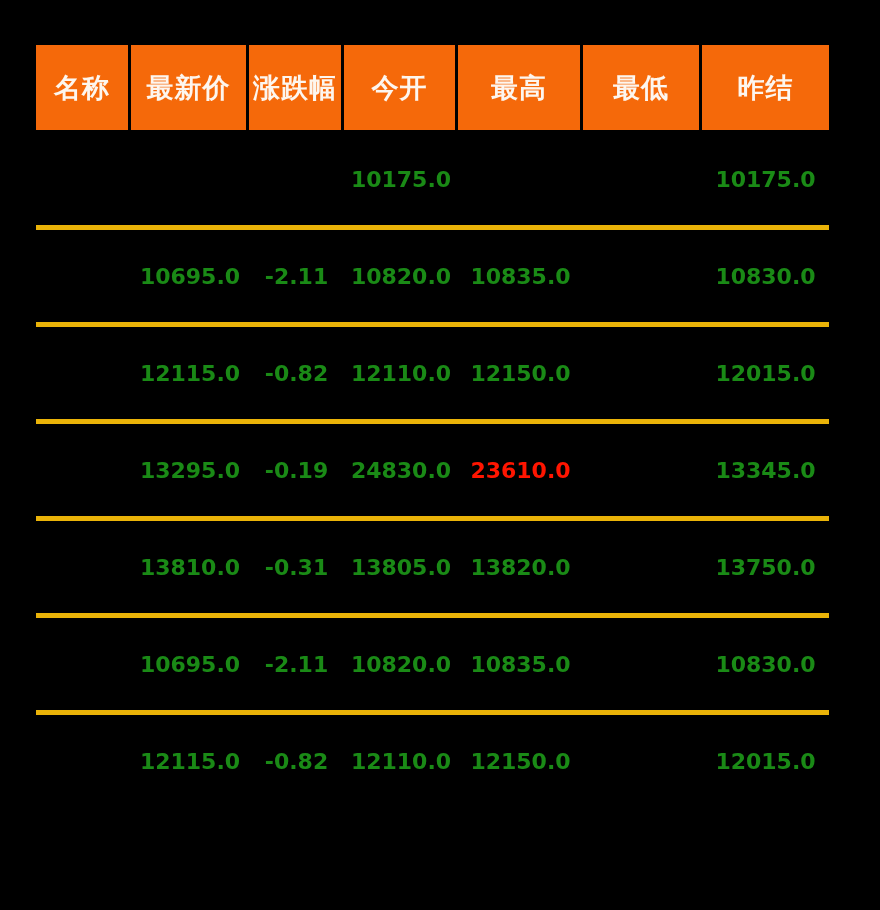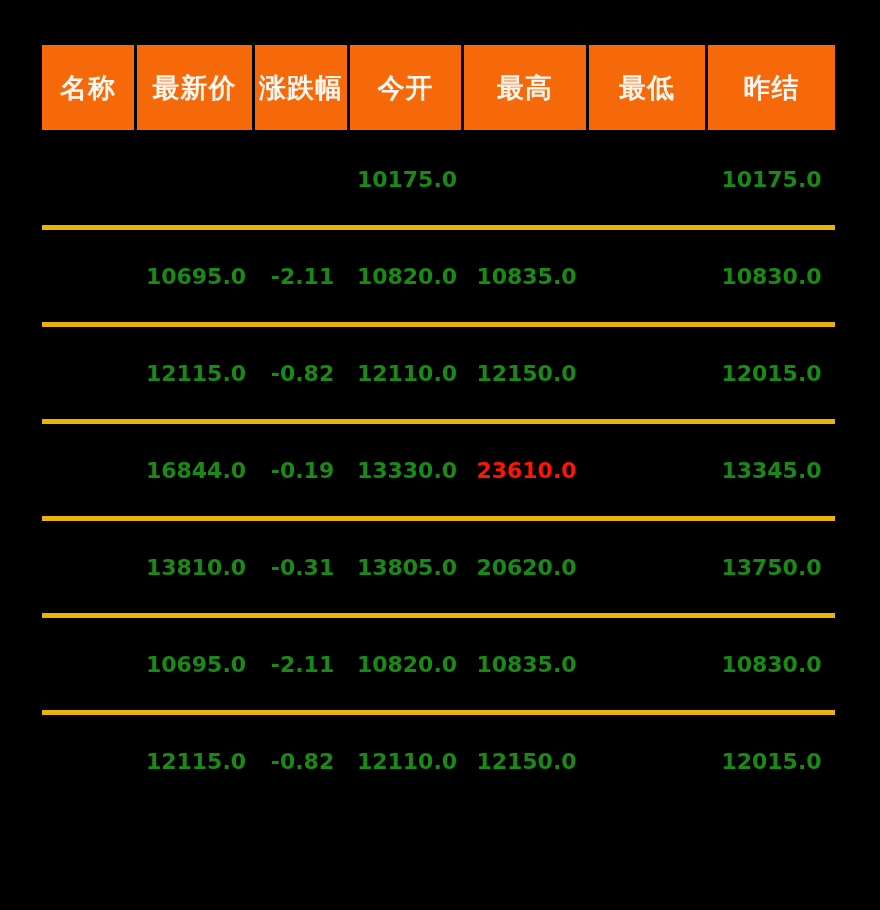--- a/index.html
+++ b/index.html
@@ -9,21 +9,21 @@
   }
   body {
     width: 880px;
     height: 910px;
     overflow: hidden;
     font-family: "Liberation Sans", "DejaVu Sans", sans-serif;
     position: relative;
   }
   #quote-board {
     position: absolute;
-    left: 42px;
+    left: 36px;
     top: 45px;
     width: 793px;
   }
   table.quote-table {
     border-collapse: separate;
     border-spacing: 0;
     width: 793px;
     table-layout: fixed;
   }
   
@@ -127,33 +127,33 @@
           <td class="val-empty"><span class="cellval"></span></td>
           <td class="val-down"><span class="cellval">12115.0</span></td>
           <td class="val-down"><span class="cellval">-0.82</span></td>
           <td class="val-down"><span class="cellval">12110.0</span></td>
           <td class="val-down"><span class="cellval">12150.0</span></td>
           <td class="val-empty"><span class="cellval"></span></td>
           <td class="val-down"><span class="cellval">12015.0</span></td>
         </tr>
         <tr class="row-sep">
           <td class="val-empty"><span class="cellval"></span></td>
-          <td class="val-down"><span class="cellval">16844.0</span></td>
+          <td class="val-down"><span class="cellval">13295.0</span></td>
           <td class="val-down"><span class="cellval">-0.19</span></td>
-          <td class="val-down"><span class="cellval">13330.0</span></td>
+          <td class="val-down"><span class="cellval">24830.0</span></td>
           <td class="val-up"><span class="cellval">23610.0</span></td>
           <td class="val-empty"><span class="cellval"></span></td>
           <td class="val-down"><span class="cellval">13345.0</span></td>
         </tr>
         <tr class="row-sep">
           <td class="val-empty"><span class="cellval"></span></td>
           <td class="val-down"><span class="cellval">13810.0</span></td>
           <td class="val-down"><span class="cellval">-0.31</span></td>
           <td class="val-down"><span class="cellval">13805.0</span></td>
-          <td class="val-down"><span class="cellval">20620.0</span></td>
+          <td class="val-down"><span class="cellval">13820.0</span></td>
           <td class="val-empty"><span class="cellval"></span></td>
           <td class="val-down"><span class="cellval">13750.0</span></td>
         </tr>
         <tr class="row-sep">
           <td class="val-empty"><span class="cellval"></span></td>
           <td class="val-down"><span class="cellval">10695.0</span></td>
           <td class="val-down"><span class="cellval">-2.11</span></td>
           <td class="val-down"><span class="cellval">10820.0</span></td>
           <td class="val-down"><span class="cellval">10835.0</span></td>
           <td class="val-empty"><span class="cellval"></span></td>

